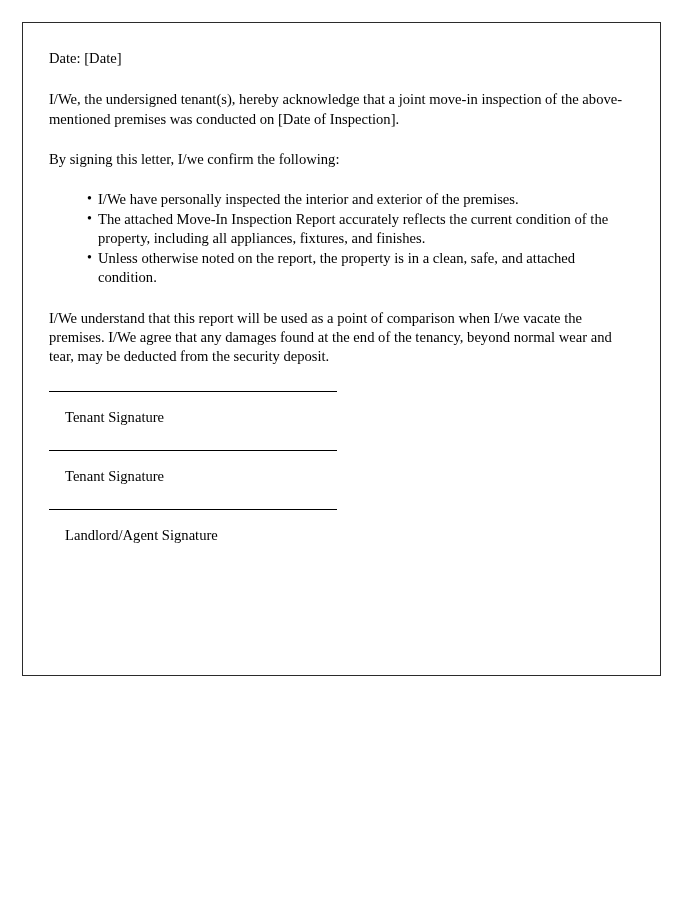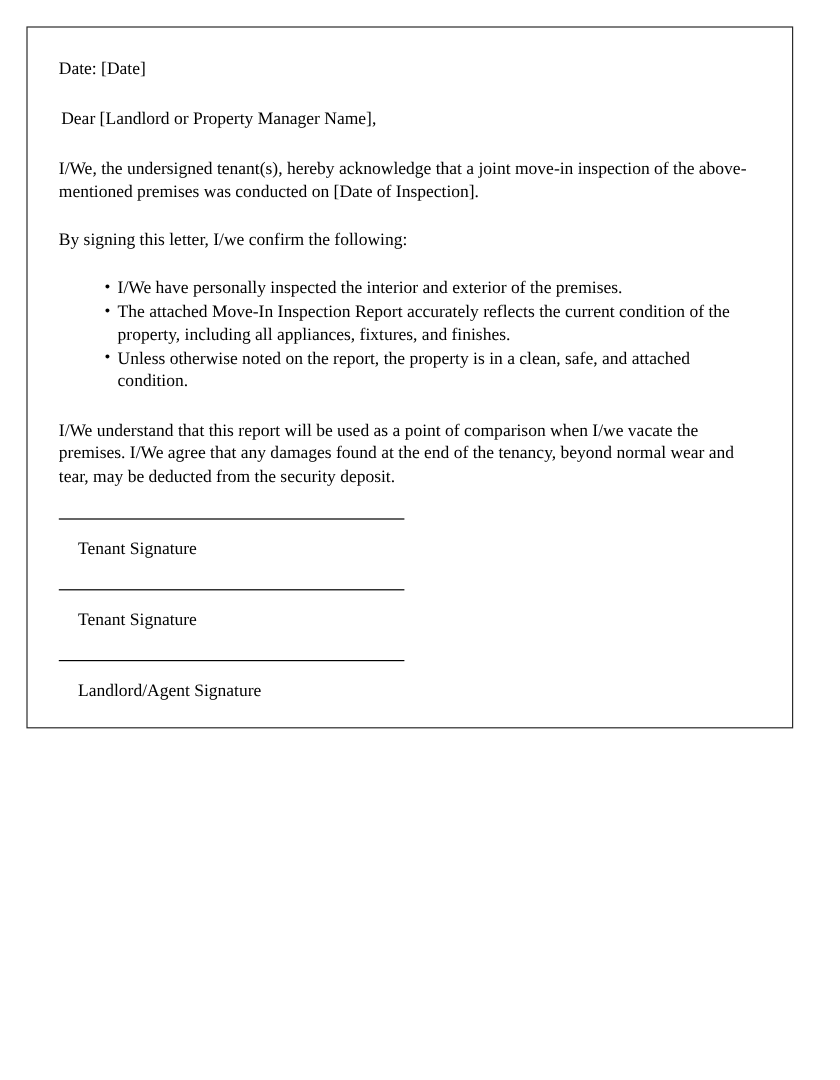--- a/index.html
+++ b/index.html
@@ -13,21 +13,21 @@
     font-family: "Liberation Serif", "DejaVu Serif", serif;
     color: #000000;
     overflow: hidden;
   }
 
   .page {
     position: absolute;
     left: 22px;
     top: 22px;
     width: 639px;
-    height: 585px;
+    height: 654px;
     border: 1px solid #2b2b2b;
     background: #ffffff;
     box-sizing: border-box;
   }
 
   .page-inner {
     padding: 26px 28px 0 26px;
   }
 
   .doc-text {
@@ -118,21 +118,20 @@
 </style>
 </head>
 <body>
 
 <div class="page">
   <div class="page-inner doc-text">
 
     <p class="line-date">Date: [Date]</p>
 
 
-    <p class="salutation">Dear [Landlord or Property Manager Name],</p>
 
     <p class="para para-intro">I/We, the undersigned tenant(s), hereby acknowledge that a joint move-in inspection of the above-mentioned premises was conducted on [Date of Inspection].</p>
 
     <p class="para">By signing this letter, I/we confirm the following:</p>
 
     <ul class="bullets">
       <li>I/We have personally inspected the interior and exterior of the premises.</li>
       <li>The attached Move-In Inspection Report accurately reflects the current condition of the property, including all appliances, fixtures, and finishes.</li>
       <li>Unless otherwise noted on the report, the property is in a clean, safe, and attached condition.</li>
     </ul>

